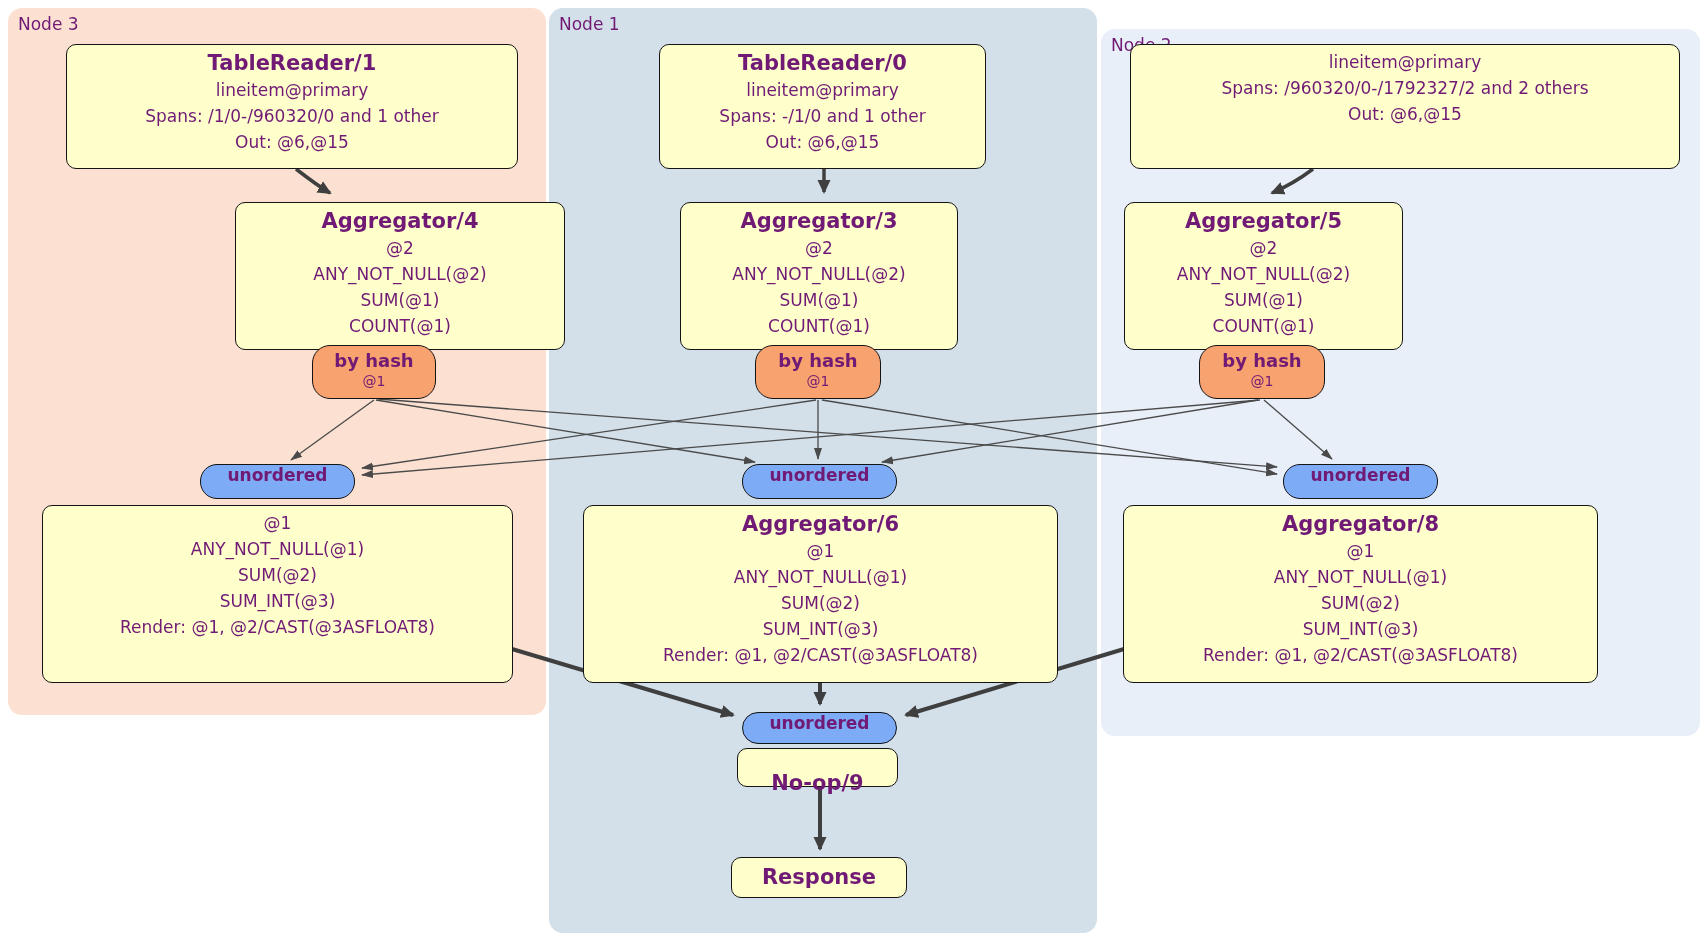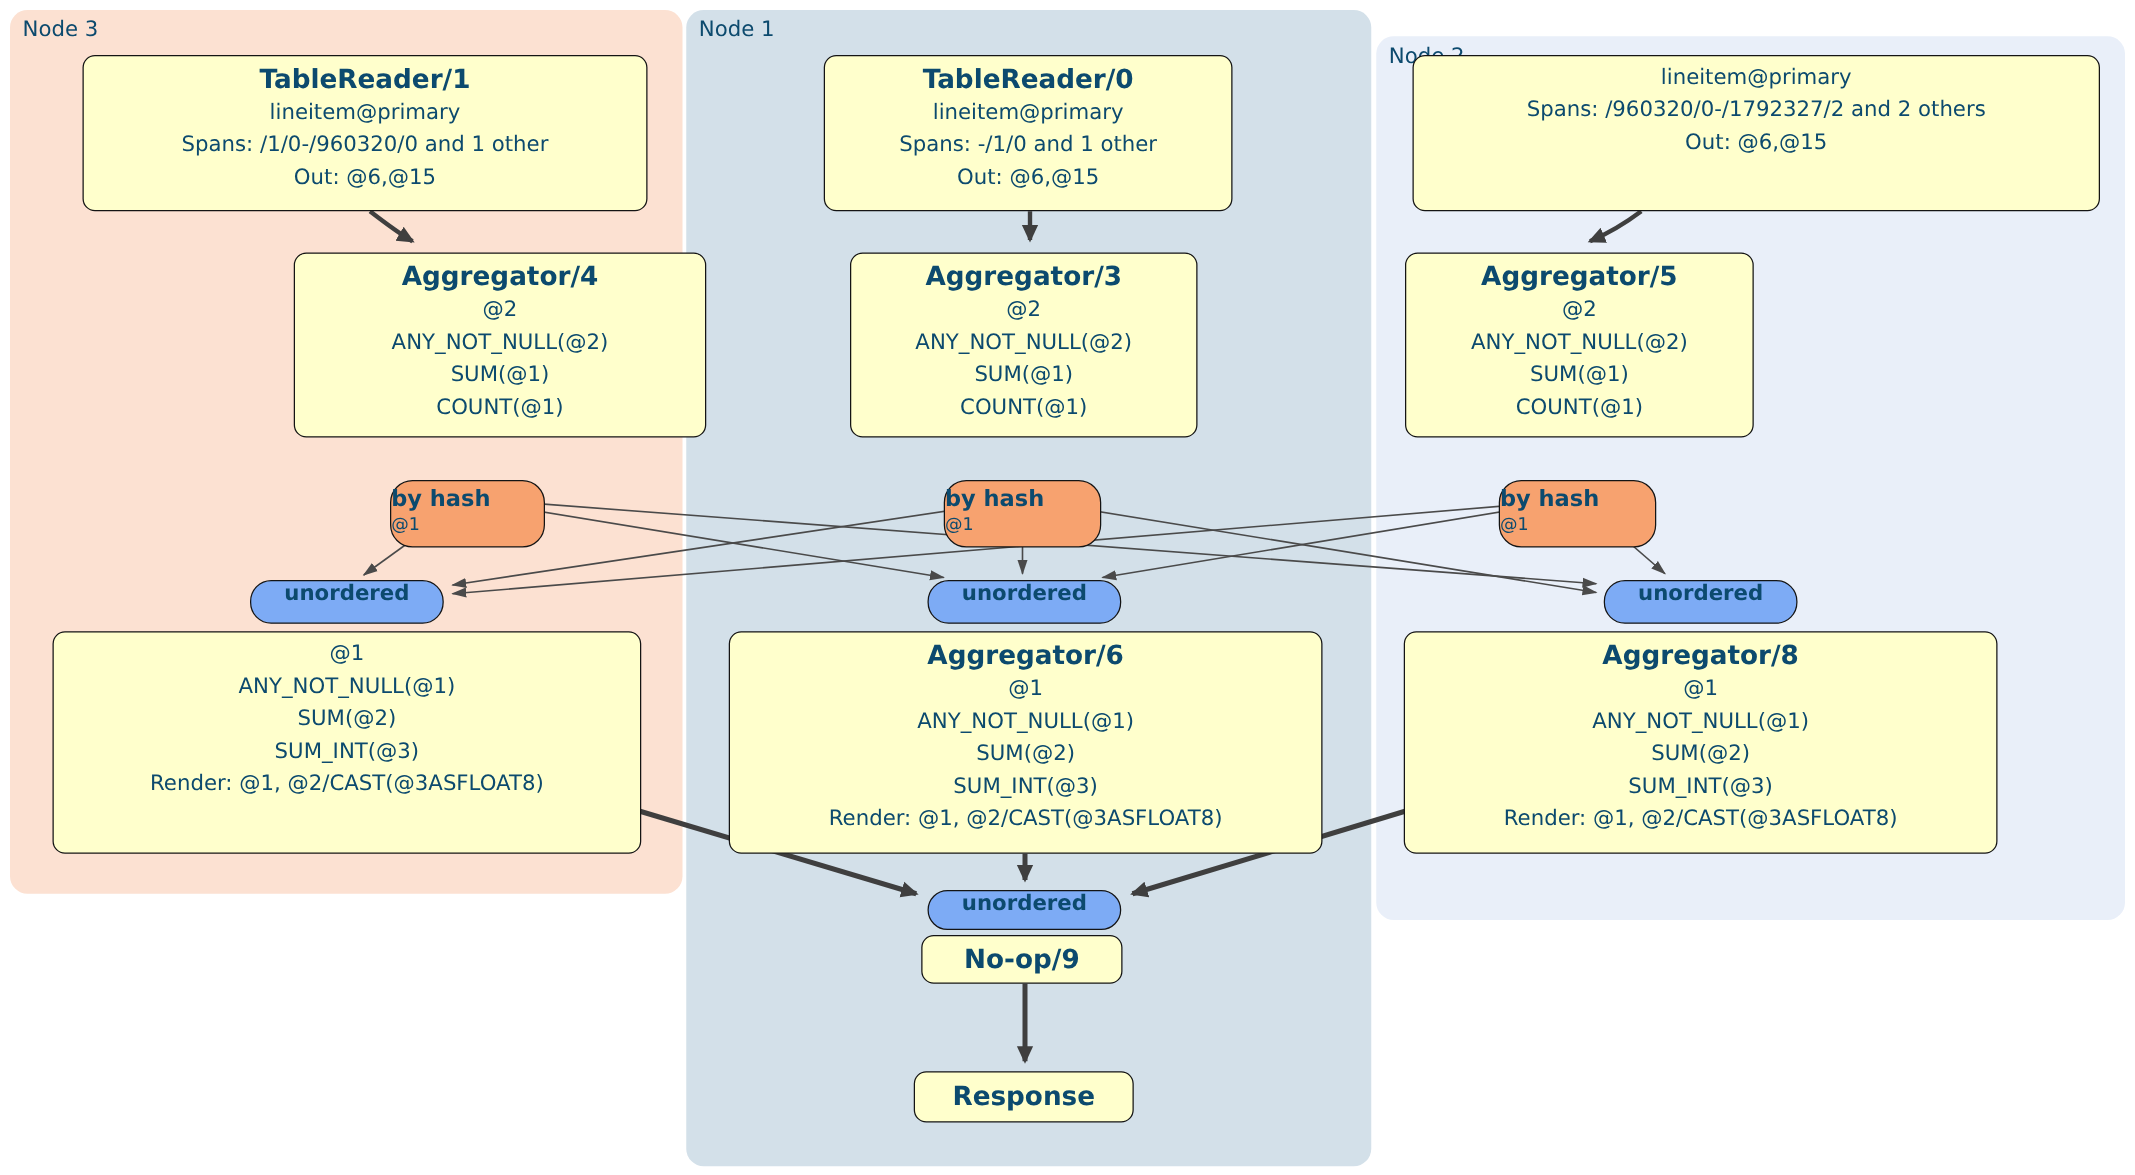--- a/index.html
+++ b/index.html
@@ -1,37 +1,37 @@
 <!DOCTYPE html>
 <html style="--node3_bg: #fce1d2; --node1_bg: #d3e0e9; --node2_bg: #e9eff9; --op_bg: #ffffcc; --router_bg: #f7a26f; --sync_bg: #7dabf5;"><head>
 <meta charset="utf-8">
 <style>
   html,body { margin:0; padding:0; background:#ffffff; }
   .stage {
     position:relative; width:1708px; height:940px;
     font-family:"DejaVu Sans","Liberation Sans",sans-serif;
-    color:#0c4a6e; overflow:hidden; background:#ffffff;
+    color:#701a75; overflow:hidden; background:#ffffff;
   }
   .panel { position:absolute; border-radius:14px; }
   .panel-node3 { background:var(--node3_bg,#fce1d2); }
   .panel-node1 { background:var(--node1_bg,#d3e0e9); }
   .panel-node2 { background:var(--node2_bg,#e9eff9);margin-top:21px; }
   .panel-label { position:absolute; left:10px; top:6px; font-size:17px; }
   .edges { position:absolute; left:0; top:0; }
   .opbox {
     position:absolute; background:var(--op_bg,#ffffcc);
     border:1.6px solid #141414; border-radius:10px; text-align:center;
     box-sizing:border-box; padding-top:4px;
   }
   .op-title { font-weight:bold; font-size:21px; line-height:28px; white-space:nowrap; }
   .op-line  { font-size:17px; line-height:26px; white-space:nowrap; }
   .router {
     position:absolute; background:var(--router_bg,#f7a26f);
-    border:1.6px solid #141414; border-radius:18px; text-align:left;
-    box-sizing:border-box; padding-top:4px;margin-top:39px;
+    border:1.6px solid #141414; border-radius:18px; text-align:center;
+    box-sizing:border-box; padding-top:4px;
   }
   .router-title { font-weight:bold; font-size:18px; line-height:22px; }
   .router-key   { font-size:14px; line-height:18px; }
   .sync {
     position:absolute; background:var(--sync_bg,#7dabf5);
     border:1.6px solid #141414; border-radius:17px; text-align:center;
     box-sizing:border-box; display:flex; align-items:flex-start; justify-content:center;
     font-weight:bold; font-size:17px;
   }
   .big-title { font-weight:bold; font-size:21px; line-height:30px; }
@@ -163,20 +163,20 @@
     <div class="op-line">@1</div>
     <div class="op-line">ANY_NOT_NULL(@1)</div>
     <div class="op-line">SUM(@2)</div>
     <div class="op-line">SUM_INT(@3)</div>
     <div class="op-line">Render: @1, @2/CAST(@3ASFLOAT8)</div>
   </div>
 
   <div class="sync" style="left:742px;top:712px;width:155px;height:32px">
     <span>unordered</span>
   </div>
-  <div class="opbox" style="left:737px;top:748px;width:161px;height:39px;padding-top:0">
+  <div class="opbox" style="left:737px;top:748px;width:161px;height:39px;padding-top:16px">
     <div class="big-title" style="line-height:37px">No-op/9</div>
   </div>
   <div class="opbox" style="left:731px;top:857px;width:176px;height:41px;padding-top:0">
     <div class="big-title" style="line-height:39px">Response</div>
   </div>
 
 </div>
 
 </body></html>

